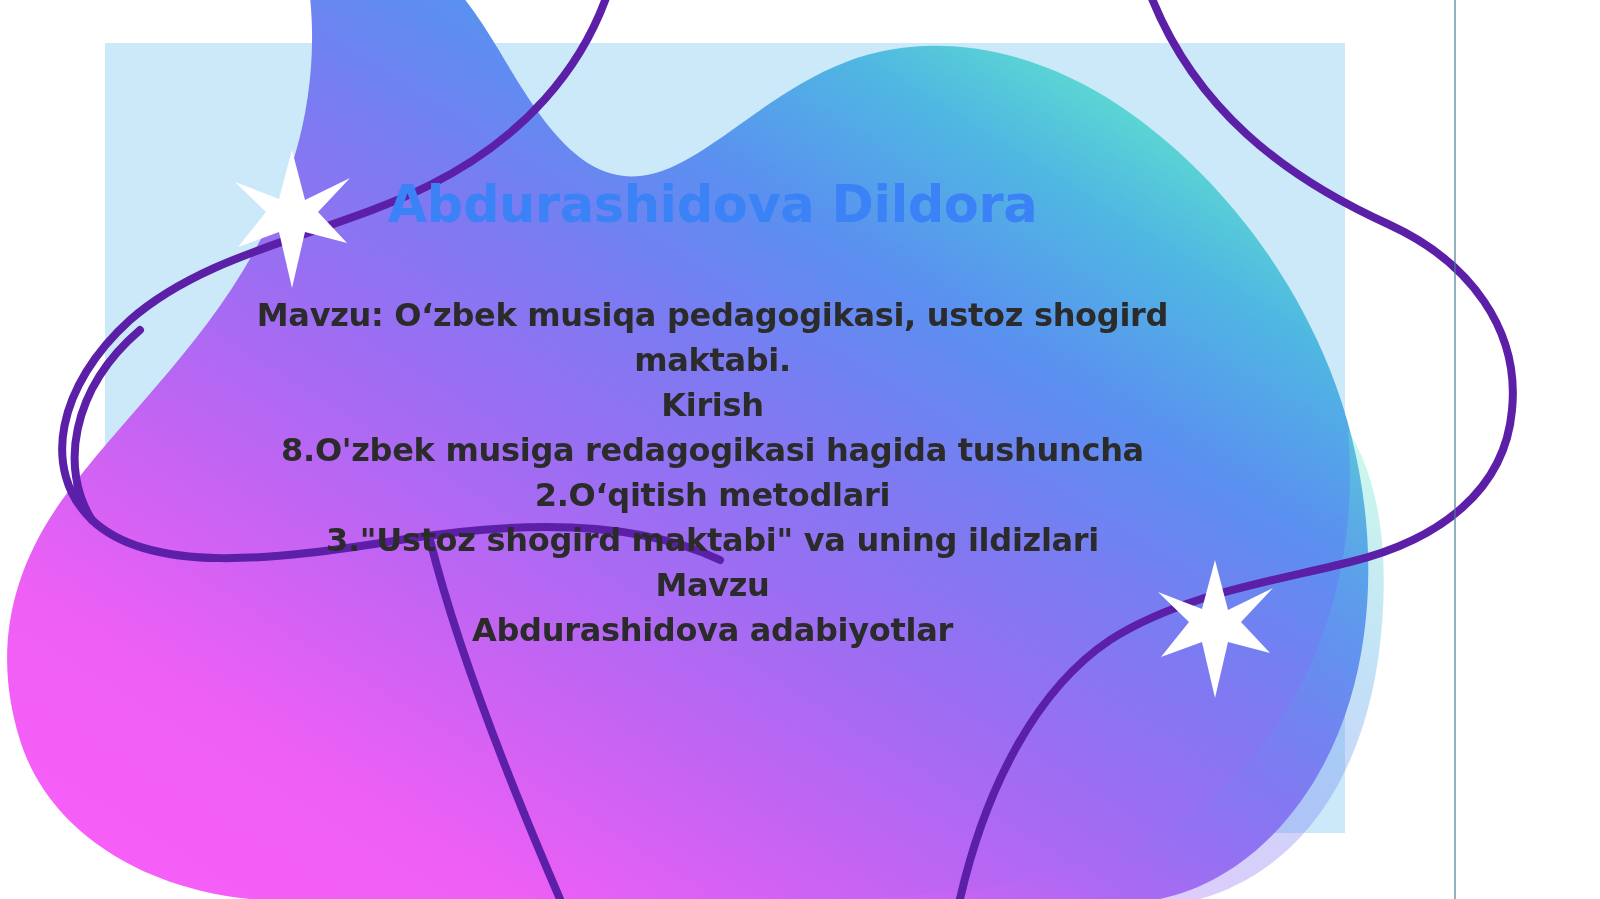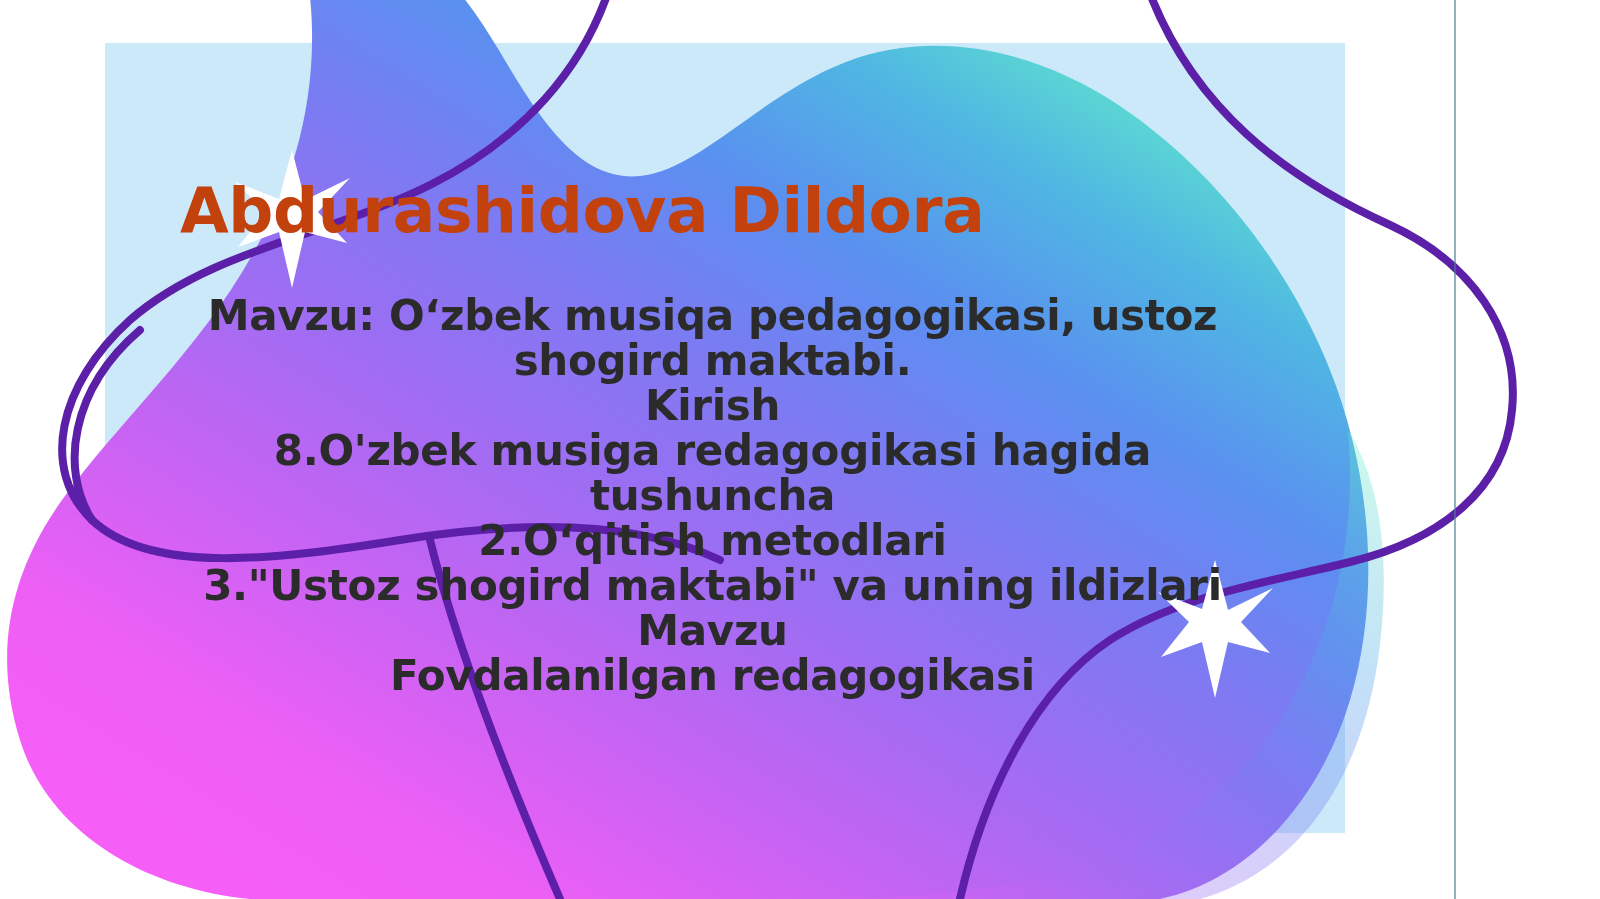--- a/index.html
+++ b/index.html
@@ -39,37 +39,38 @@
     top: 0;
     width: 1600px;
     height: 899px;
   }
 
   .title-text {
     position: absolute;
     left: 180px;
     top: 178px;
     width: 1065px;
+    text-align: center;
     font-family: "DejaVu Sans", sans-serif;
-    font-size: 63px;
+    font-size: 51px;
     font-weight: bold;
-    color: #c2410c;
+    color: #3b82f6;
     letter-spacing: -0.4px;
     line-height: 1.06;
     white-space: nowrap;
   }
 
   .body-block {
     position: absolute;
     left: 180px;
     top: 293px;
     width: 1065px;
     text-align: center;
     font-family: "DejaVu Sans", sans-serif;
-    font-size: 42px;
+    font-size: 32px;
     font-weight: bold;
     color: #2b2b2b;
     line-height: 45px;
     letter-spacing: -0.3px;
   }
   .body-line {
     display: block;
     white-space: nowrap;
   }
   .body-line.wrap {
@@ -189,17 +190,17 @@
 
     <div class="title-text">Abdurashidova Dildora</div>
 
     <div class="body-block">
       <span class="body-line wrap">Mavzu: O‘zbek musiqa pedagogikasi, ustoz shogird maktabi.</span>
       <span class="body-line">Kirish</span>
       <span class="body-line wrap">8.O'zbek musiga redagogikasi hagida tushuncha</span>
       <span class="body-line">2.O‘qitish metodlari</span>
       <span class="body-line">3."Ustoz shogird maktabi" va uning ildizlari</span>
       <span class="body-line">Mavzu</span>
-      <span class="body-line">Fovdalanilgan redagogikasi</span>
+      <span class="body-line">Abdurashidova adabiyotlar</span>
     </div>
 
   </div>
 </div>
 
 </body></html>

